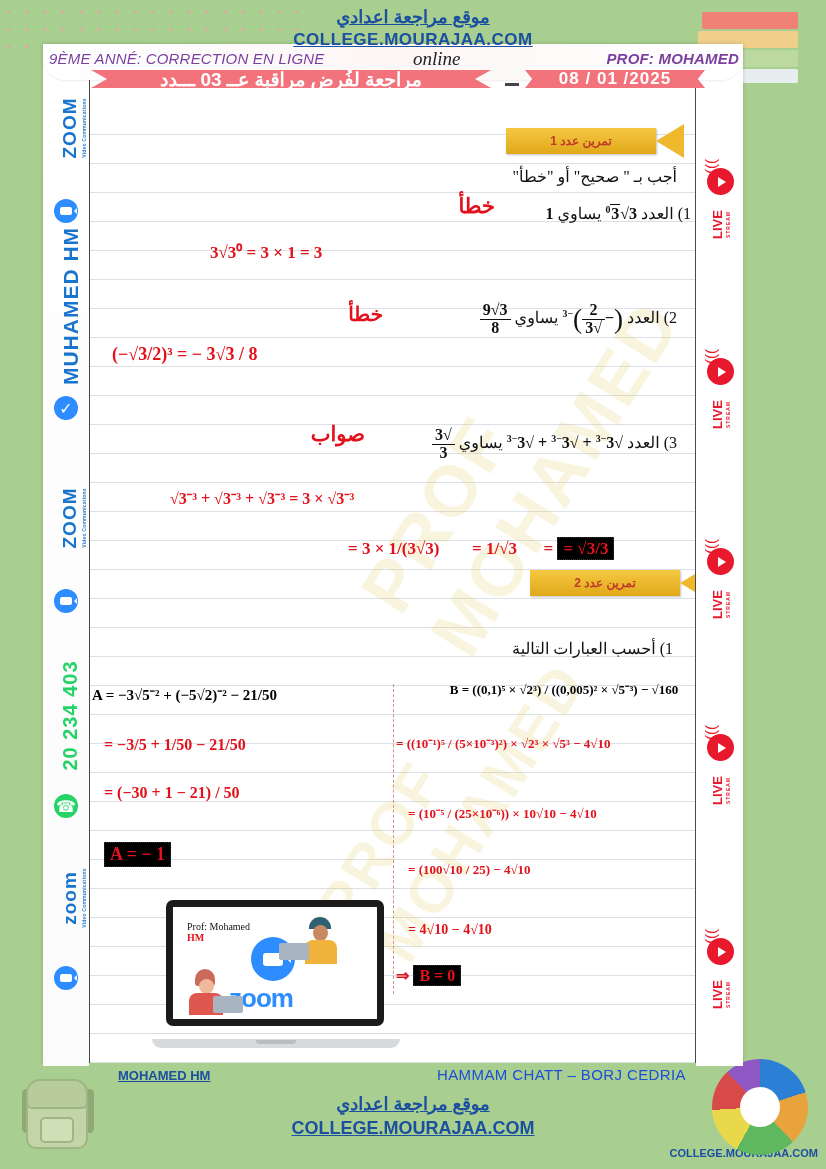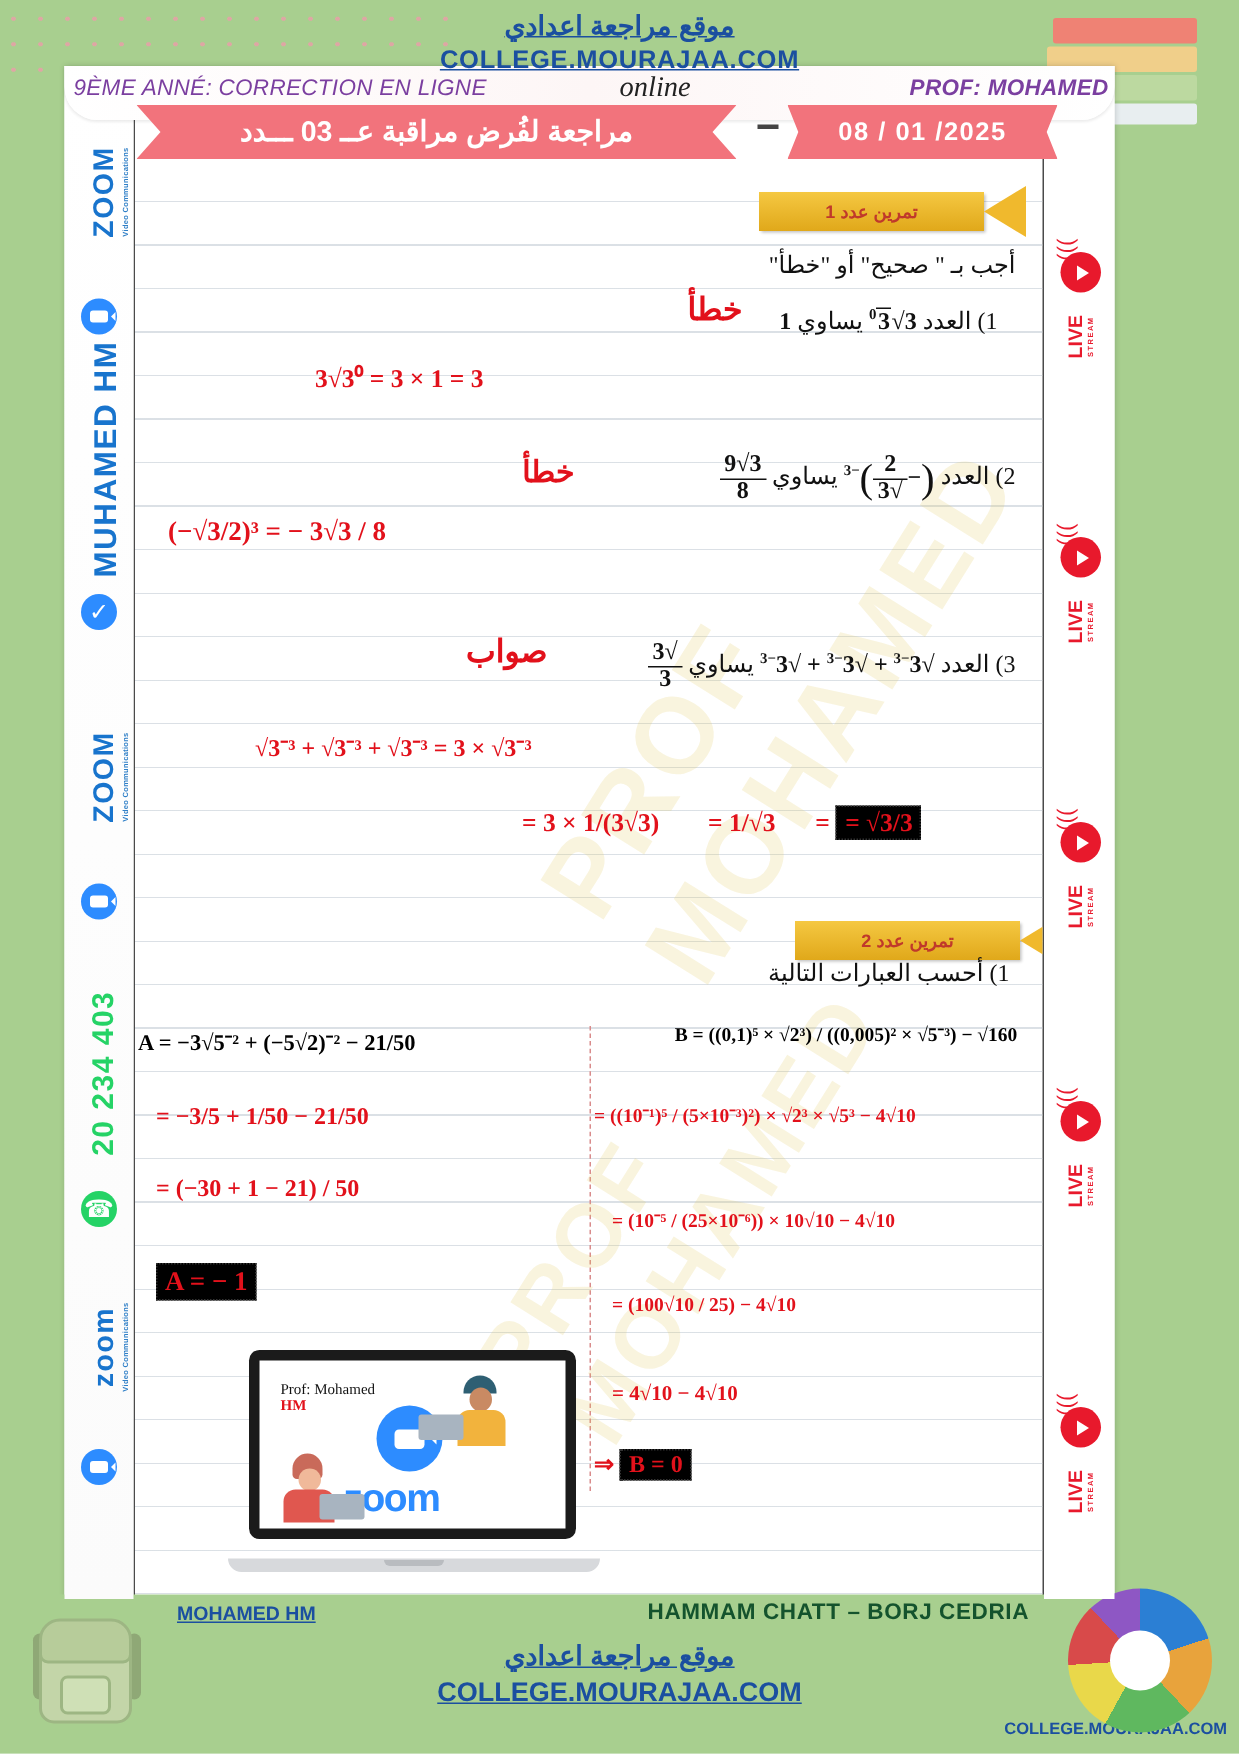--- a/index.html
+++ b/index.html
@@ -84,21 +84,21 @@
     font-family: "Liberation Sans Narrow","Liberation Sans",sans-serif;
     font-size: 15px; font-weight: bold; font-style: italic;
     color: #7b3fa0; letter-spacing: .2px; white-space: nowrap;
   }
   .hdr-online {
     position: absolute; left: 370px; top: 4px;
     font-family: "Liberation Serif", serif;
     font-size: 19px; font-style: italic; color: #222;
   }
   .ribbon {
-    position: absolute; top: 26px; height: 36px;
+    position: absolute; top: 26px; height: 18px;
     background: #f2737c; color: #fff;
     display: flex; align-items: center; justify-content: center;
     font-weight: bold; box-shadow: 0 1px 2px rgba(0,0,0,.2);
   }
   .ribbon-title {
     left: 48px; width: 400px; font-size: 19px; direction: rtl;
     clip-path: polygon(0 0,100% 0,96% 50%,100% 100%,0 100%,4% 50%);
   }
   .ribbon-date {
     left: 482px; width: 180px; font-size: 17px;
@@ -234,21 +234,21 @@
   .footer-txt { position:absolute; left:0; bottom: 30px; width:826px; text-align:center; }
   .footer-txt .ar { font-size:18px;font-weight:bold;color:#1b4fa0;text-decoration:underline;direction:rtl;}
   .footer-txt .url{ font-size:18px;font-weight:bold;color:#1b4fa0;text-decoration:underline;margin-top:3px;
                     font-family:"Liberation Sans Narrow","Liberation Sans",sans-serif;}
   .footer-name {
     position:absolute; left:118px; bottom:86px; color:#1b4fa0; font-weight:bold; font-size:13px;
     font-family:"Liberation Sans Narrow","Liberation Sans",sans-serif;
     text-decoration:underline;
   }
   .footer-place {
-    position:absolute; right:140px; bottom:86px; color:#14532d; font-weight:bold; font-size:15px;
+    position:absolute; right:140px; bottom:86px; color:#1d4ed8; font-weight:normal; font-size:15px;
     font-family:"Liberation Sans Narrow","Liberation Sans",sans-serif; letter-spacing:.4px;
   }
   .corner-url {
     position:absolute; right:8px; bottom:10px; color:#1b4fa0; font-weight:bold; font-size:11px;
     font-family:"Liberation Sans Narrow","Liberation Sans",sans-serif;
   }
 
   
   .books { position:absolute; right:20px; top:6px; width:110px; height:80px; }
   .book { position:absolute; border-radius:2px; }
@@ -290,21 +290,21 @@
 
     <div class="wm">PROF MOHAMED</div>
     <div class="wm wm2">PROF MOHAMED</div>
 
     <div class="content">
 
       <div class="tag" style="left:396px; top:84px;margin-left:20px;">تمرين عدد 1</div>
 
       <div class="ar-line" style="right:18px; top:123px;">أجب بـ " صحيح" أو "خطأ"</div>
 
-      <div class="ar-line" style="right:30px; top:160px;">
+      <div class="ar-line" style="right:4px; top:160px;">
         <span>1)</span>
         <span>العدد</span>
         <span class="math">3<span class="sq"><span class="rad">√</span><span class="bar">3</span></span><sup>0</sup></span>
         <span>يساوي</span>
         <span class="math">1</span>
       </div>
       <div class="red" style="right:200px; top:150px; font-size:21px;">خطأ</div>
       <div class="red" style="left:120px; top:196px; font-size:17px;">3√3⁰ = 3 × 1 = 3</div>
 
       <div class="ar-line" style="right:18px; top:258px;">
@@ -330,21 +330,21 @@
       <div class="red" style="left:80px; top:443px; font-size:16px;">√3⁻³ + √3⁻³ + √3⁻³ = 3 × √3⁻³</div>
       <div class="red" style="left:258px; top:495px; font-size:17px;">
         <span>= 3 × 1/(3√3)</span>
         <span style="display:inline-block;width:24px"></span>
         <span>= 1/√3</span>
         <span style="display:inline-block;width:18px"></span>
         <span>=</span>
         <span class="hl">= √3/3</span>
       </div>
 
-      <div class="tag" style="left:440px; top:570px;">تمرين عدد 2</div>
+      <div class="tag" style="left:440px; top:526px;">تمرين عدد 2</div>
 
       <div class="ar-line" style="right:22px; top:595px;">1) أحسب العبارات التالية</div>
 
       <div class="math" style="position:absolute; left:2px; top:640px; font-size:15px;">A = −3√5⁻² + (−5√2)⁻² − 21/50</div>
 
       <div class="math" style="position:absolute; right:6px; top:636px; font-size:13px; text-align:center; width:250px;">B = ((0,1)⁵ × √2³) / ((0,005)² × √5⁻³) − √160</div>
 
       <div class="red" style="left:14px; top:692px; font-size:16px;">= −3/5 + 1/50 − 21/50</div>
       <div class="red" style="left:14px; top:740px; font-size:16px;">= (−30 + 1 − 21) / 50</div>
       <div class="red hl" style="left:14px; top:798px; font-size:18px;">A = − 1</div>

